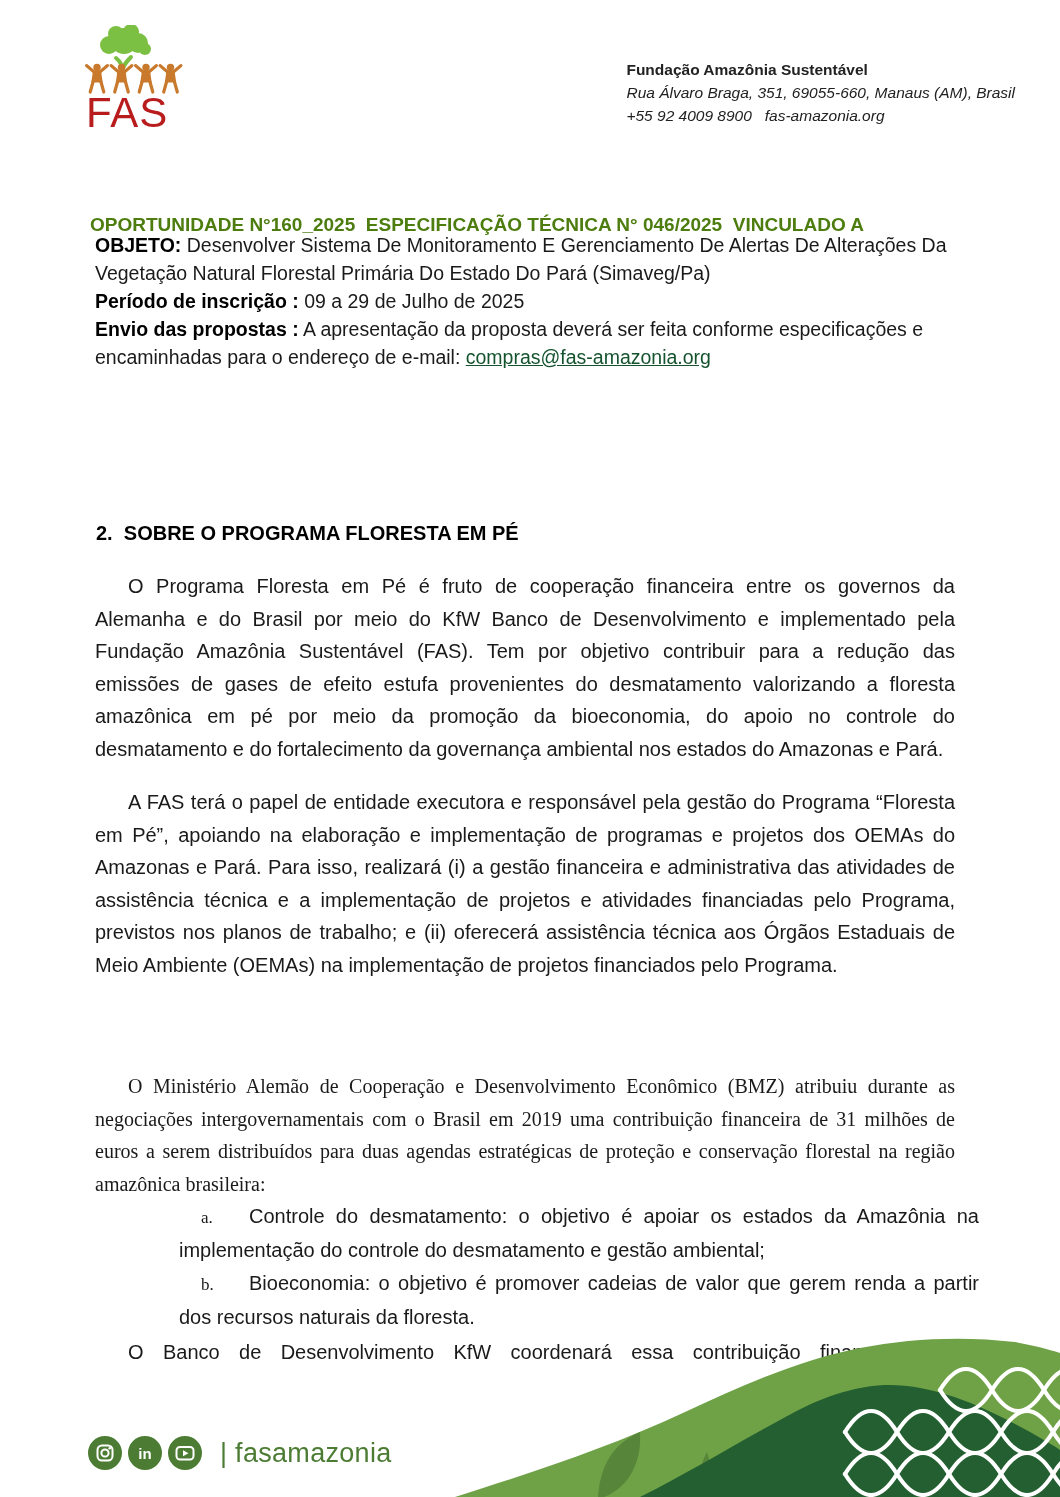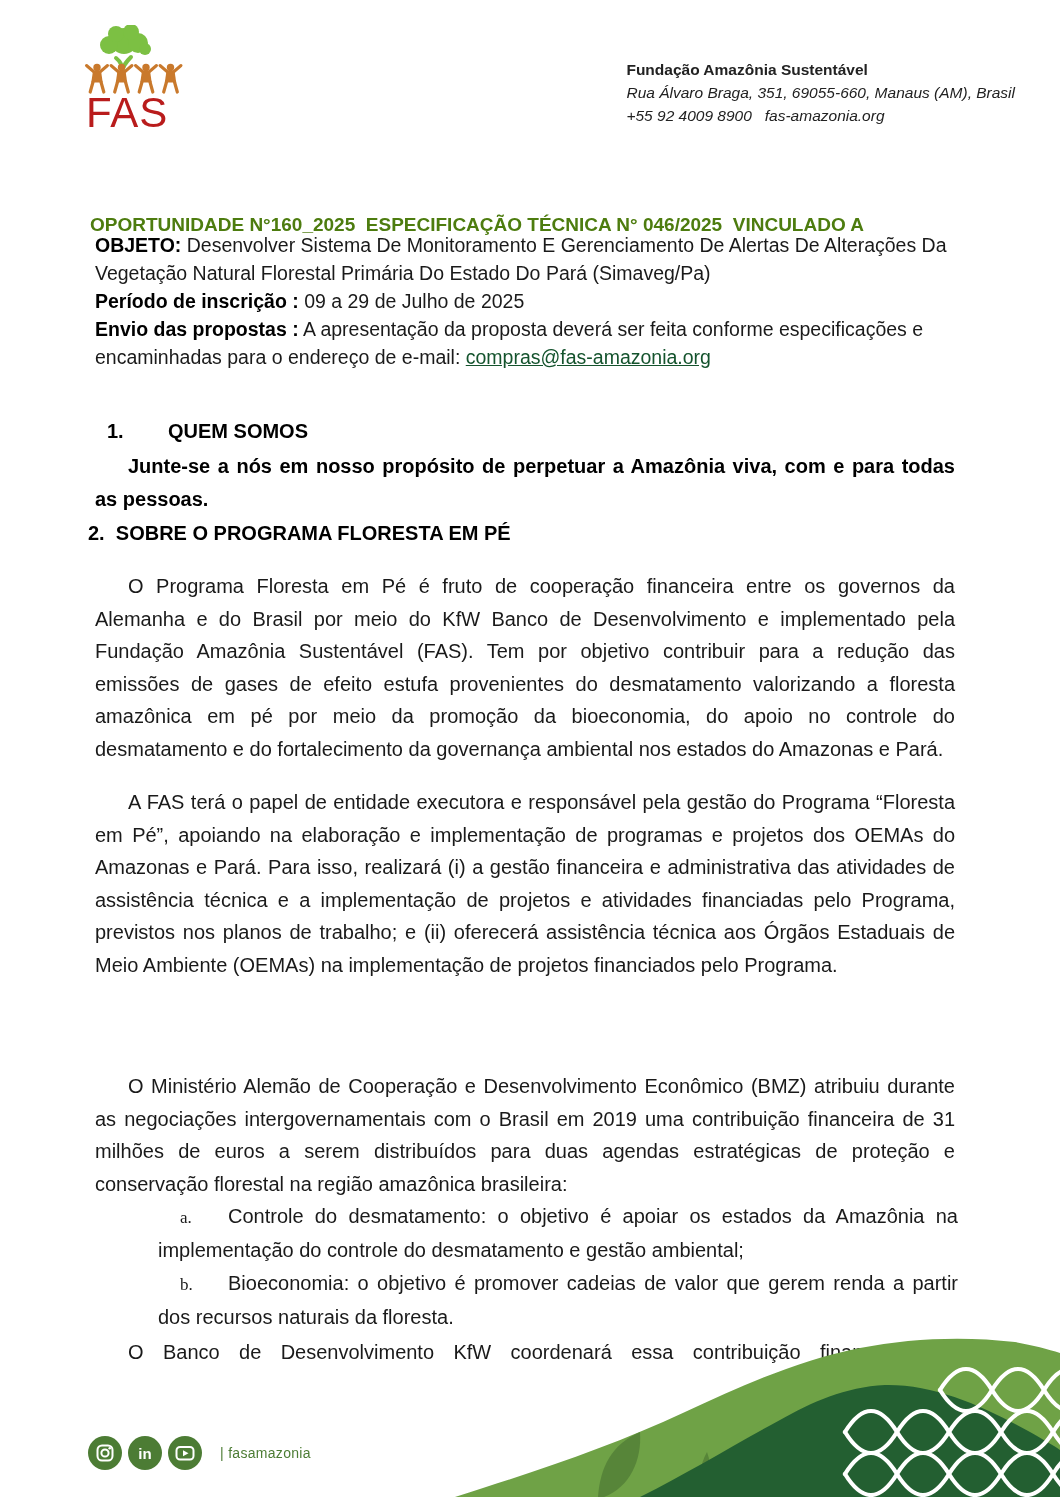--- a/index.html
+++ b/index.html
@@ -33,33 +33,33 @@
   }
   .b { font-weight:700; color:#000; }
   a.email-link { color:#14532d; text-decoration:underline; }
   
   .abs { position:absolute; left:95px; width:860px; }
   .sec-heading { font-weight:700; font-size:20px; color:#000; white-space:pre-wrap; }
   .num { display:inline-block; width:73px; padding-left:12px; box-sizing:border-box; }
   .body-text { font-size:20px; line-height:32.5px; text-align:justify; }
   .indent { text-indent:33px; }
   .bold-body { font-weight:700; color:#000; }
-  .list-item { margin-left:63px; width:800px; font-size:20px; line-height:33px; text-align:justify; }
+  .list-item { margin-left:84px; width:800px; font-size:20px; line-height:33px; text-align:justify; }
   .li-marker {
     display:inline-block; width:70px; padding-left:22px; box-sizing:border-box;
     font-family:"Liberation Serif", serif; font-size:17px;
   }
   .stretch { text-align:justify; text-align-last:justify; }
   
   .social {
     position:absolute; left:88px; top:1436px; display:flex; align-items:center; z-index:3;
   }
   .social .icon { width:34px; height:34px; margin-right:6px; cursor:pointer; }
   .handle {
-    margin-left:12px; font-size:14px; color:#4C7C34; font-weight:400; letter-spacing:0.3px;
+    margin-left:12px; font-size:27px; color:#4C7C34; font-weight:400; letter-spacing:0.3px;
   }
   .wave { position:absolute; left:0; bottom:0; z-index:1; }
 </style>
 </head>
 <body>
 
 <div class="page">
 
   <div class="logo">
     <svg width="100" height="70" viewBox="0 0 100 70">
@@ -102,30 +102,26 @@
   <div class="doc-title">
     <div>OPORTUNIDADE N°160_2025  ESPECIFICAÇÃO TÉCNICA N° 046/2025  VINCULADO A</div>
   </div>
 
   <div class="objeto">
     <div><span class="b">OBJETO:</span><span> Desenvolver Sistema De Monitoramento E Gerenciamento De Alertas De Alterações Da Vegetação Natural Florestal Primária Do Estado Do Pará (Simaveg/Pa)</span></div>
     <div><span class="b">Período de inscrição :</span><span> 09 a 29 de Julho de 2025</span></div>
     <div><span class="b">Envio das propostas :</span><span> A apresentação da proposta deverá ser feita conforme especificações e encaminhadas para o endereço de e-mail: </span><a class="email-link" href="#">compras@fas-amazonia.org</a></div>
   </div>
 
-  <div class="abs" style="top:420px;">
-    <div class="sec-heading"><span class="num">1.</span><span>QUEM SOMOS</span></div>
-    <div class="body-text indent bold-body" style="margin-top:7px;">Junte-se a nós em nosso propósito de perpetuar a Amazônia viva, com e para todas as pessoas.</div>
-  </div>
 
-  <div class="abs sec-heading" style="top:522px; left:88px;">2.  SOBRE O PROGRAMA FLORESTA EM PÉ</div>
+  <div class="abs sec-heading" style="top:522px; left:96px;">2.  SOBRE O PROGRAMA FLORESTA EM PÉ</div>
   <div class="abs body-text indent" style="top:570px;">O Programa Floresta em Pé é fruto de cooperação financeira entre os governos da Alemanha e do Brasil por meio do KfW Banco de Desenvolvimento e implementado pela Fundação Amazônia Sustentável (FAS). Tem por objetivo contribuir para a redução das emissões de gases de efeito estufa provenientes do desmatamento valorizando a floresta amazônica em pé por meio da promoção da bioeconomia, do apoio no controle do desmatamento e do fortalecimento da governança ambiental nos estados do Amazonas e Pará.</div>
   <div class="abs body-text indent" style="top:786px;">A FAS terá o papel de entidade executora e responsável pela gestão do Programa “Floresta em Pé”, apoiando na elaboração e implementação de programas e projetos dos OEMAs do Amazonas e Pará. Para isso, realizará (i) a gestão financeira e administrativa das atividades de assistência técnica e a implementação de projetos e atividades financiadas pelo Programa, previstos nos planos de trabalho; e (ii) oferecerá assistência técnica aos Órgãos Estaduais de Meio Ambiente (OEMAs) na implementação de projetos financiados pelo Programa.</div>
 
-  <div class="abs body-text indent" style="top:1070px;">O Ministério Alemão de Cooperação e Desenvolvimento Econômico (BMZ) atribuiu durante as negociações intergovernamentais com o Brasil em 2019 uma contribuição financeira de 31 milhões de euros a serem distribuídos para duas agendas estratégicas de proteção e conservação florestal na região amazônica brasileira:</div>
+  <div class="abs body-text indent" style="top:1070px;font-family:Liberation Serif, serif;">O Ministério Alemão de Cooperação e Desenvolvimento Econômico (BMZ) atribuiu durante as negociações intergovernamentais com o Brasil em 2019 uma contribuição financeira de 31 milhões de euros a serem distribuídos para duas agendas estratégicas de proteção e conservação florestal na região amazônica brasileira:</div>
 
   <div class="abs" style="top:1200px;">
     <div class="list-item"><span class="li-marker">a.</span><span>Controle do desmatamento: o objetivo é apoiar os estados da Amazônia na implementação do controle do desmatamento e gestão ambiental;</span></div>
     <div class="list-item"><span class="li-marker">b.</span><span>Bioeconomia: o objetivo é promover cadeias de valor que gerem renda a partir dos recursos naturais da floresta.</span></div>
   </div>
 
   <div class="abs body-text indent stretch" style="top:1336px;">O Banco de Desenvolvimento KfW coordenará essa contribuição financeira por</div>
 
   <div class="social">
     <svg class="icon" viewBox="0 0 34 34">

